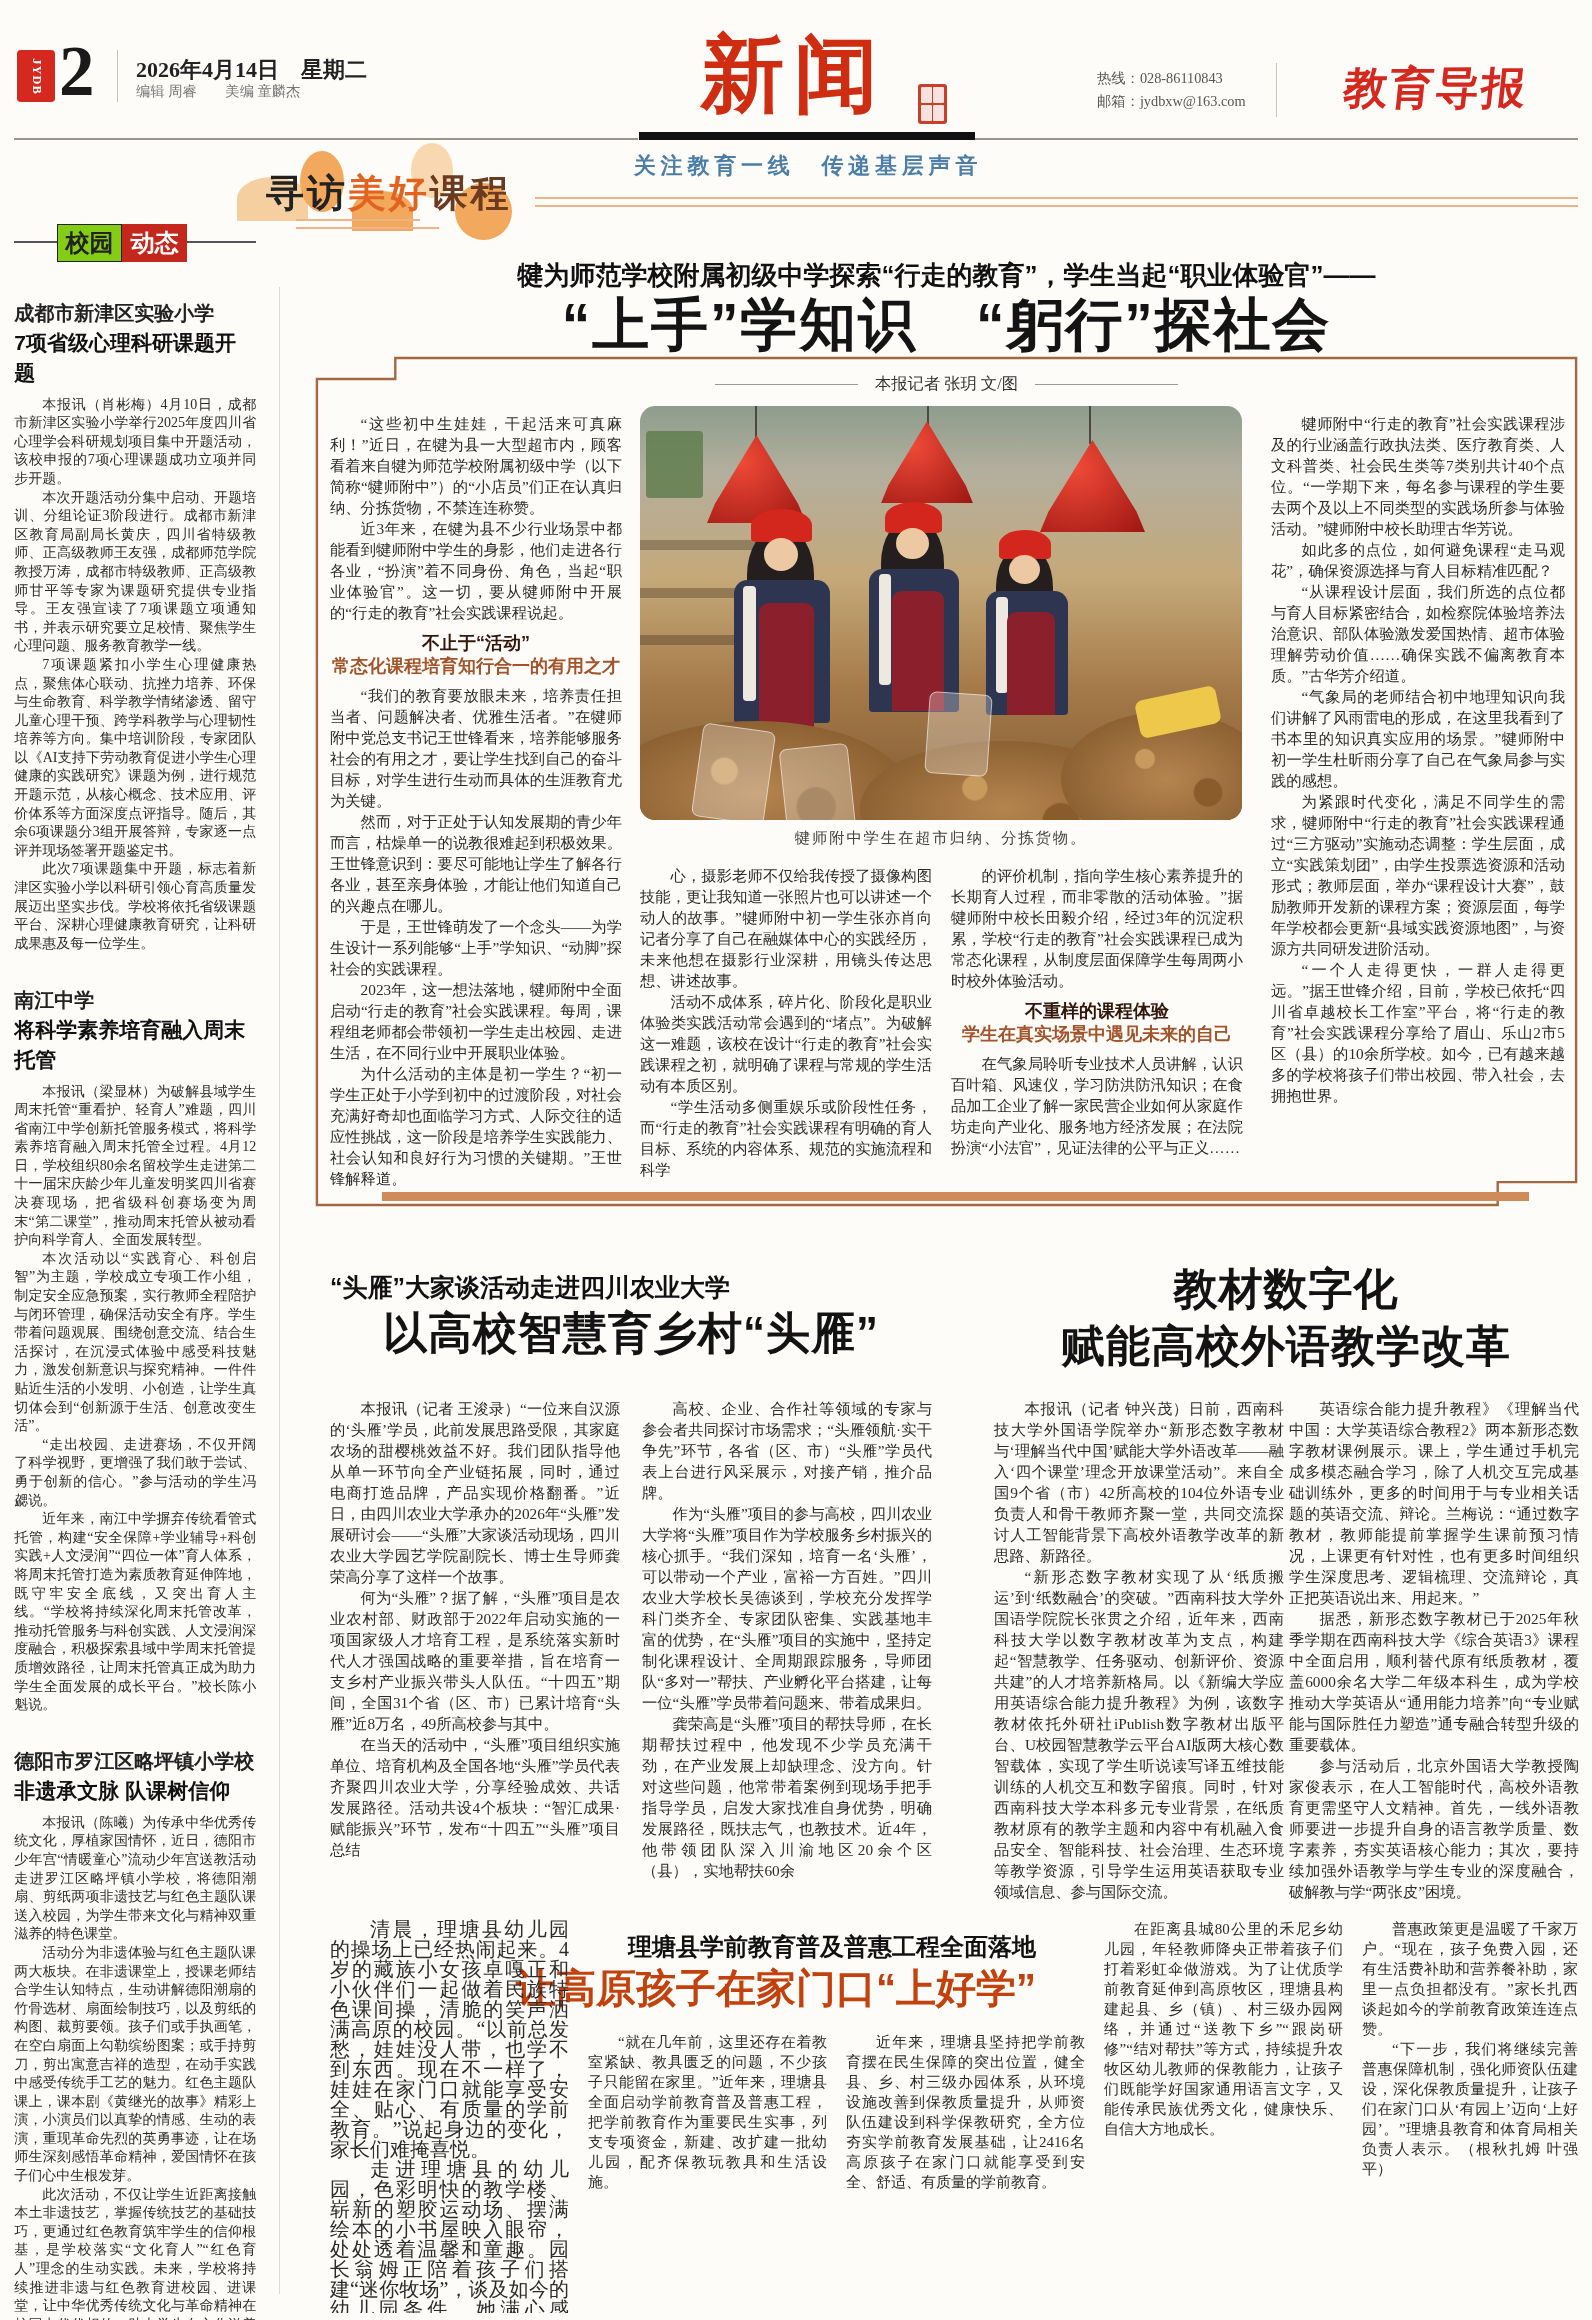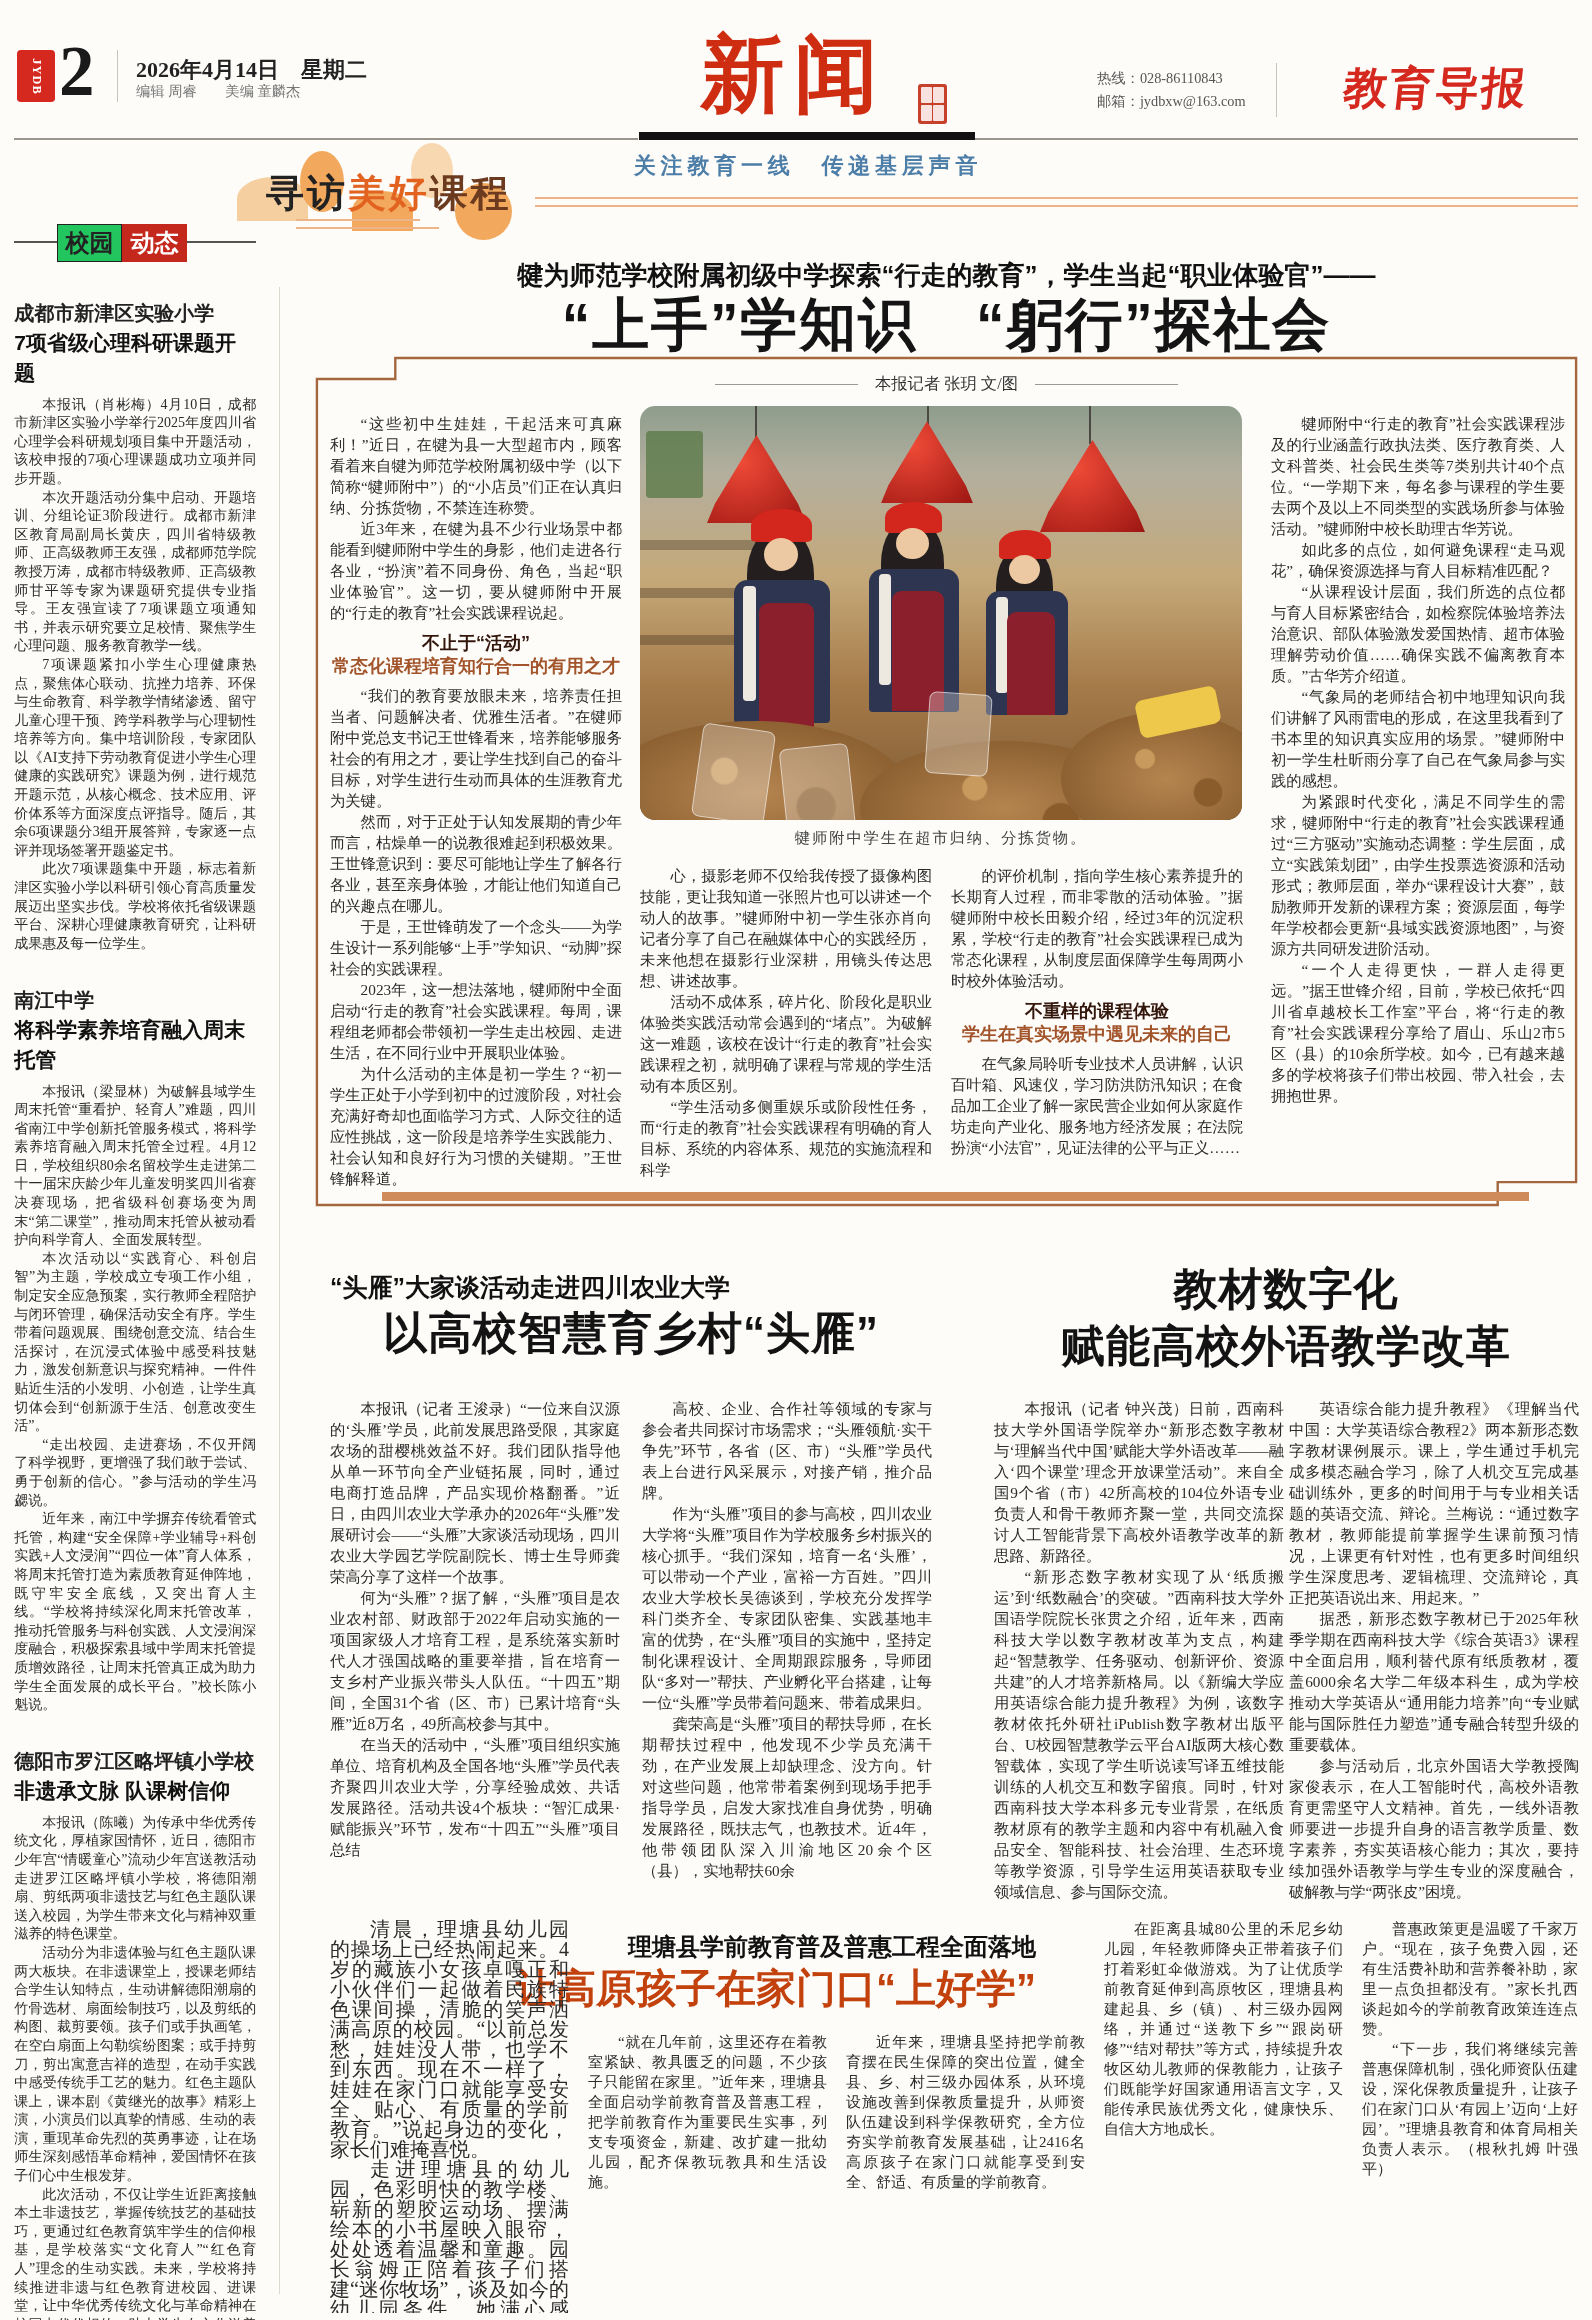--- a/index.html
+++ b/index.html
@@ -67,21 +67,21 @@
   .apron{position:absolute;background:#8c1f2c;border-radius:9.6px 9.6px 0 0;}
   .nuts{position:absolute;border-radius:50%;
         background:radial-gradient(circle at 40% 35%,#c99a5e 0 6%,transparent 7%),
                    radial-gradient(circle at 70% 60%,#8a5c2c 0 8%,transparent 9%),
                    radial-gradient(#b5854f,#7d5226);}
   .bag{position:absolute;background:rgba(255,255,255,.28);border:1.9px solid rgba(255,255,255,.55);border-radius:7.6px;}
   .scoop{position:absolute;background:#edc84a;border-radius:7.6px;transform:rotate(-12deg);}
   
   .side-rule{left:14.3px;top:241px;width:242px;height:1.9px;background:#555;}
   .side-badge{left:57px;top:224px;display:flex;font-family:"Liberation Sans",sans-serif;}
-  .side-badge .b1{background:#22c55e;border:1.9px solid #222;color:#222;font-size:24px;font-weight:bold;
+  .side-badge .b1{background:#84cc16;border:1.9px solid #222;color:#222;font-size:24px;font-weight:bold;
                   padding:1.9px 7.6px;}
   .side-badge .b2{background:#c4271c;border:1.9px solid #c4271c;color:#fff;font-size:24px;font-weight:bold;
                   padding:1.9px 7.6px;}
   .sidebar{left:14.3px;top:299px;width:242px;height:2028px;overflow:hidden;}
   .sidebar .art{margin-bottom:32.5px;}
   .sidebar .akicker{font-family:"Liberation Sans",sans-serif;font-size:20px;font-weight:bold;color:#222;line-height:29px;}
   .sidebar .atitle{font-family:"Liberation Sans",sans-serif;font-size:21px;font-weight:900;color:#111;line-height:30px;margin-bottom:7.6px;}
   .sidebar p{margin:0;text-indent:2em;text-align:justify;font-size:14px;line-height:18.6px;color:#2b2b2b;}
   .vdiv-side{left:279px;top:287px;width:1px;height:2007px;background:#ddd8d0;}
   

